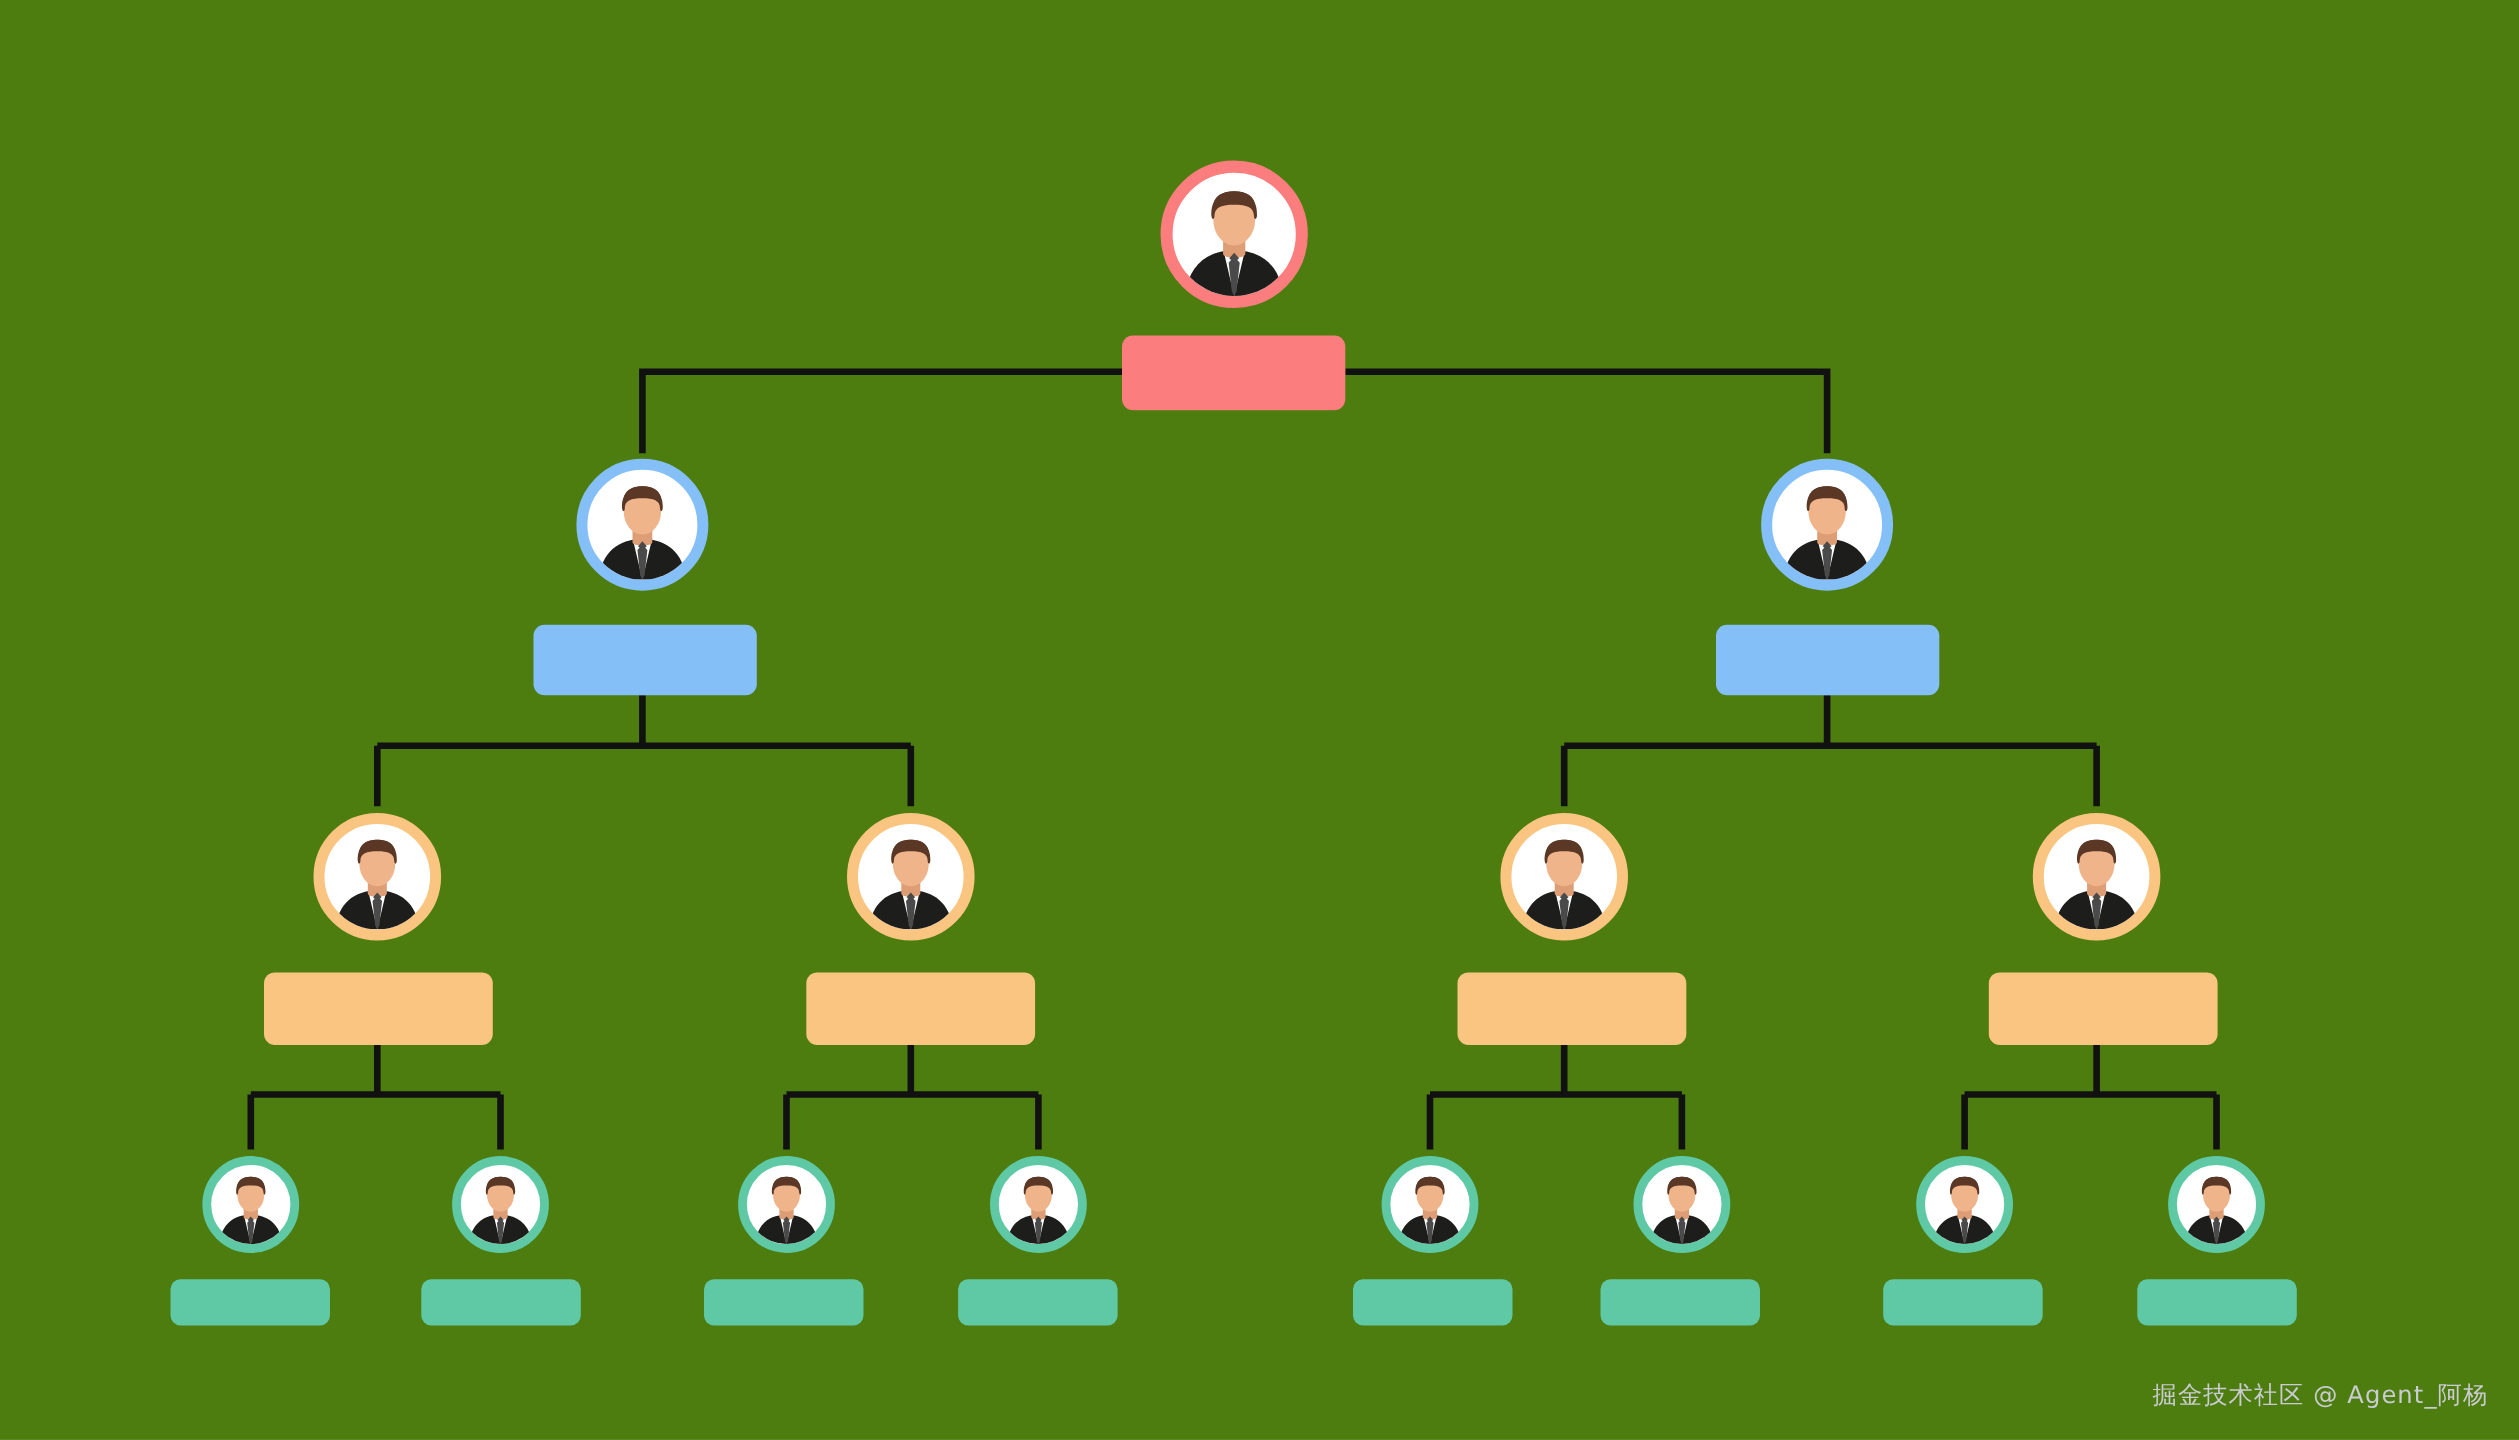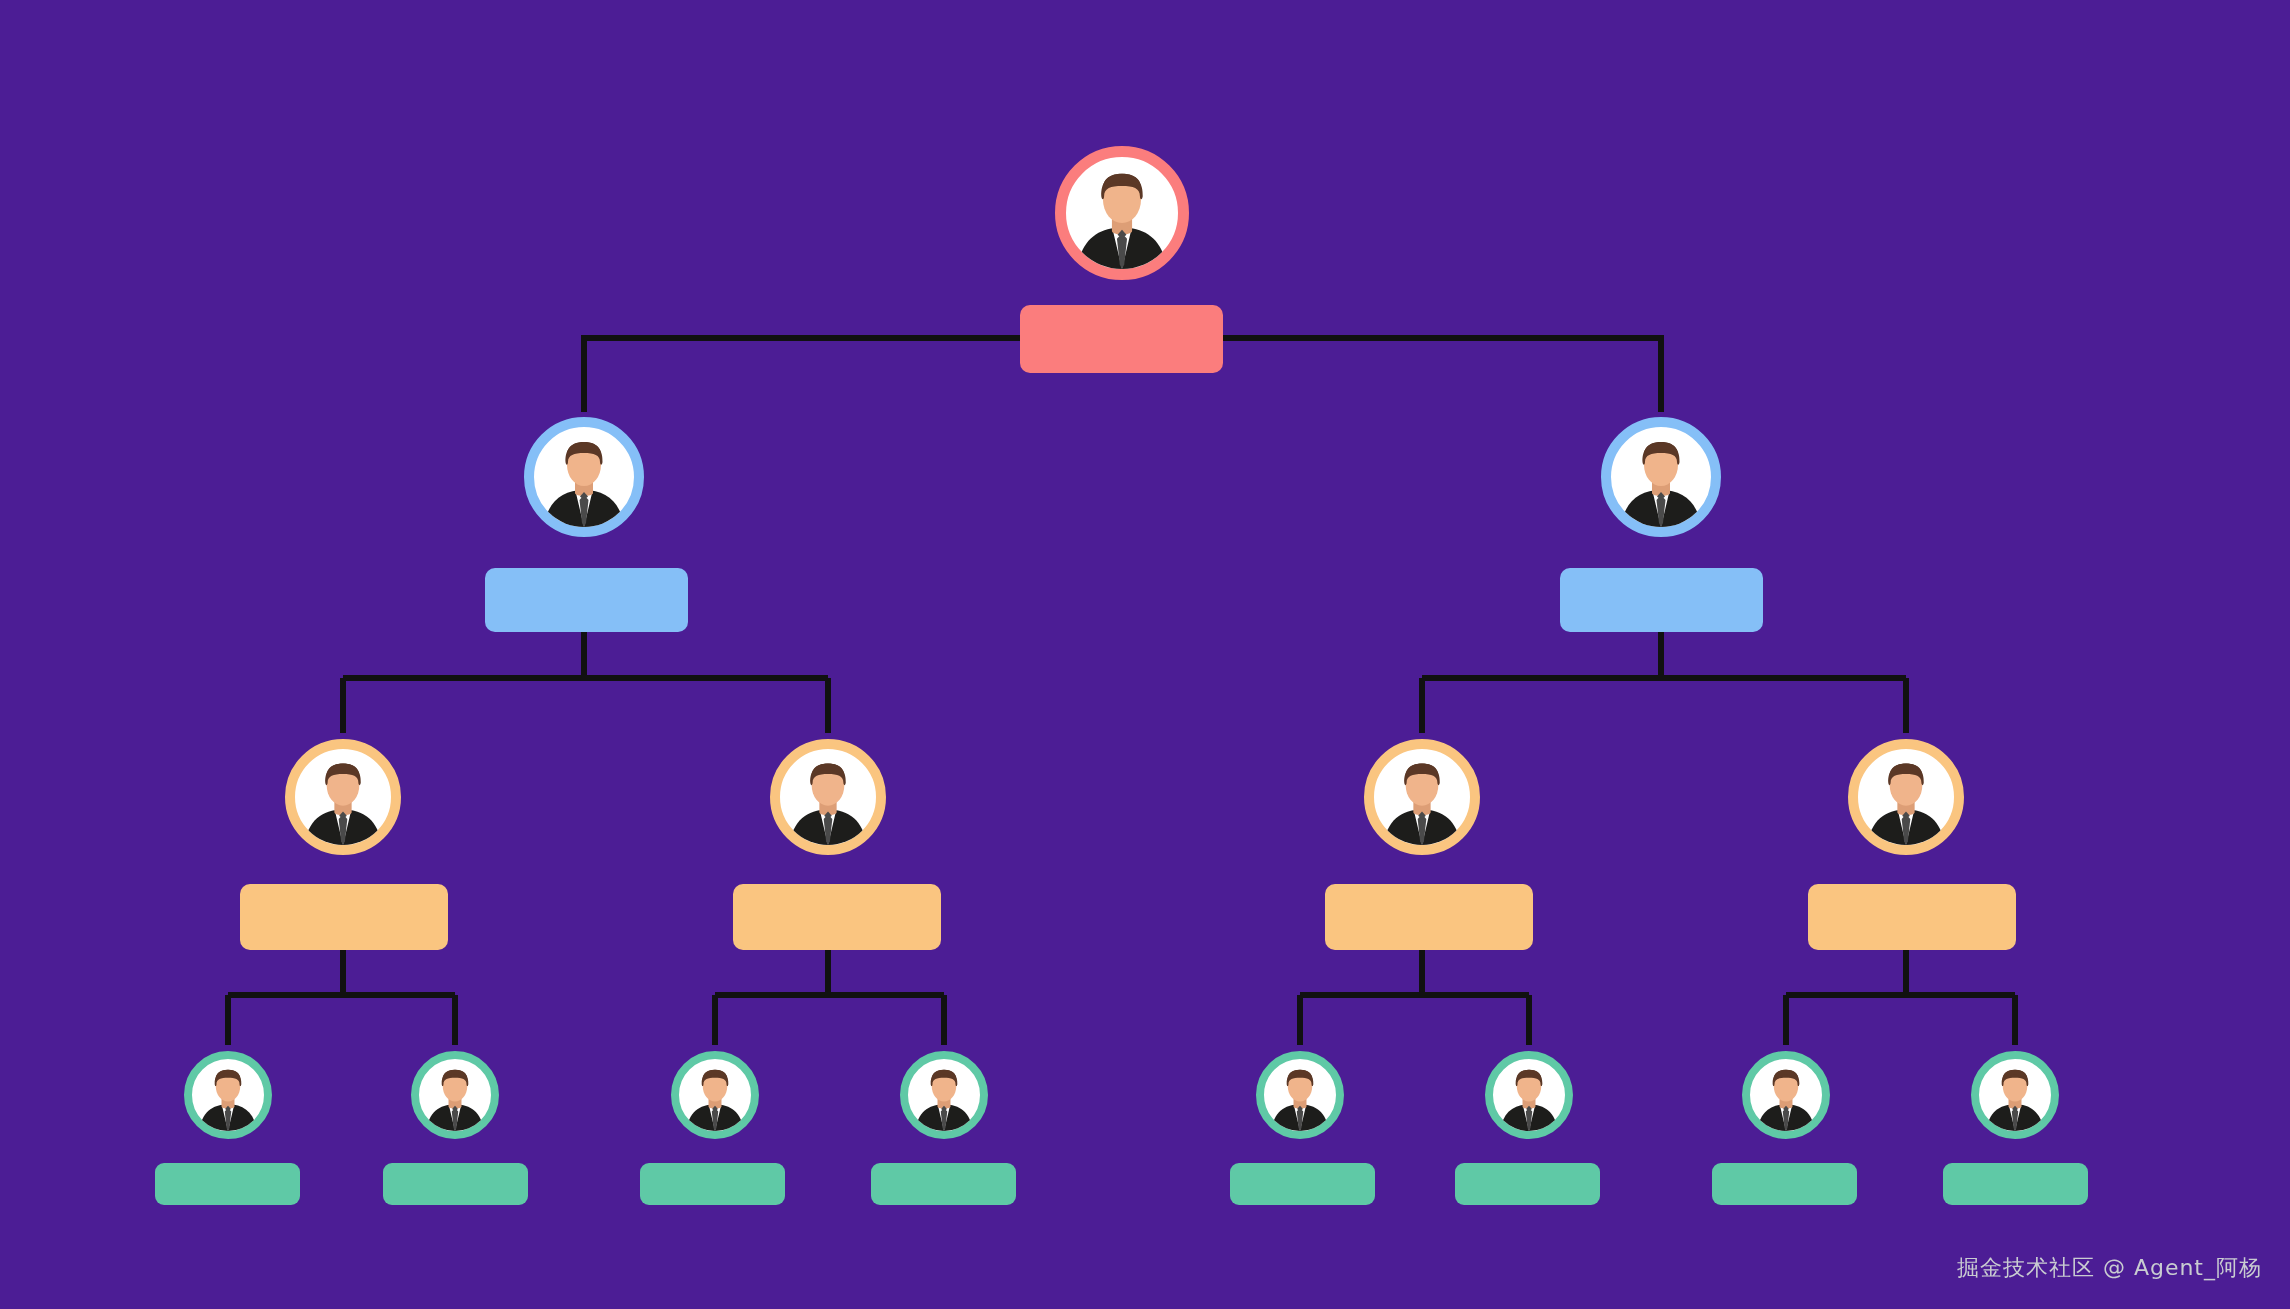--- a/index.html
+++ b/index.html
@@ -7,21 +7,21 @@
     padding: 0;
     background: #ffffff;
   }
   body {
     font-family: "Liberation Sans", sans-serif;
   }
   #chart-canvas {
     position: relative;
     width: 2290px;
     height: 1309px;
-    background: #4c1d95;
+    background: #4d7c0f;
     overflow: hidden;
   }
   #connector-layer {
     position: absolute;
     left: 0;
     top: 0;
     width: 2290px;
     height: 1309px;
   }
   #node-layer {

